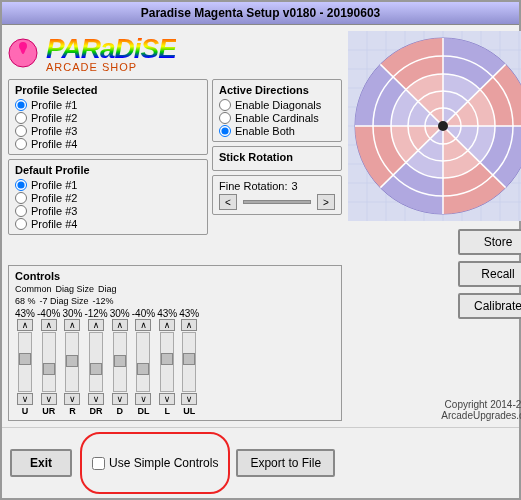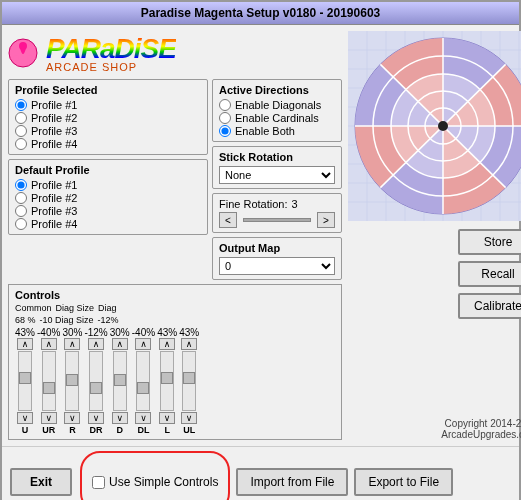--- a/index.html
+++ b/index.html
@@ -340,60 +340,47 @@
                 <input type="radio" name="active_dir" style=""> Enable Cardinals
               </label>
               <label class="radio-item">
                 <input type="radio" name="active_dir" checked="" style=""> Enable Both
               </label>
             </div>
           </div>
 
           <div class="section-box">
             <div class="section-label">Stick Rotation</div>
-            <select>
-              <option>None</option>
-              <option>45°</option>
-              <option>90°</option>
-            </select>
           </div>
 
           <div class="section-box">
             <div class="fine-rotation-row">
               <span>Fine Rotation:</span>
               <span>3</span>
             </div>
             <div class="fine-rotation-row" style="margin-top:2px;">
               <button>&lt;</button>
               <div style="flex:1; height:4px; background:#aaa; border:1px solid #888; margin:0 2px;"></div>
               <button>&gt;</button>
             </div>
           </div>
 
-          <div class="section-box">
-            <div class="section-label">Output Map</div>
-            <select>
-              <option>0</option>
-              <option>1</option>
-              <option>2</option>
-            </select>
-          </div>
         </div>
       </div>
 
       <div class="controls-section">
         <div class="controls-section-label">Controls</div>
         <div style="font-size:9px; display:flex; gap:4px; margin-bottom:2px;">
           <span>Common</span>
           <span>Diag Size</span>
           <span>Diag</span>
         </div>
         <div style="font-size:9px; display:flex; gap:4px; margin-bottom:2px;">
           <span>68 %</span>
-          <span>-10 Diag Size</span>
+          <span>-7 Diag Size</span>
           <span>-12%</span>
         </div>
 
         <div class="sliders-area">
 
           <div class="slider-col">
             <span class="slider-label">43%</span>
             <button class="slider-up-btn">∧</button>
             <div class="slider-track">
               <div class="slider-thumb" style="top:20px;"></div>
@@ -540,17 +527,16 @@
       </div>
     </div>
   </div>
 
   <div class="bottom-bar">
     <button class="exit-btn">Exit</button>
     <div class="simple-controls-row">
       <input type="checkbox" style="">
       <label>Use Simple Controls</label>
     </div>
-    <button class="import-btn">Import from File</button>
     <button class="export-btn">Export to File</button>
   </div>
 
 </div>
 
 </body></html>

